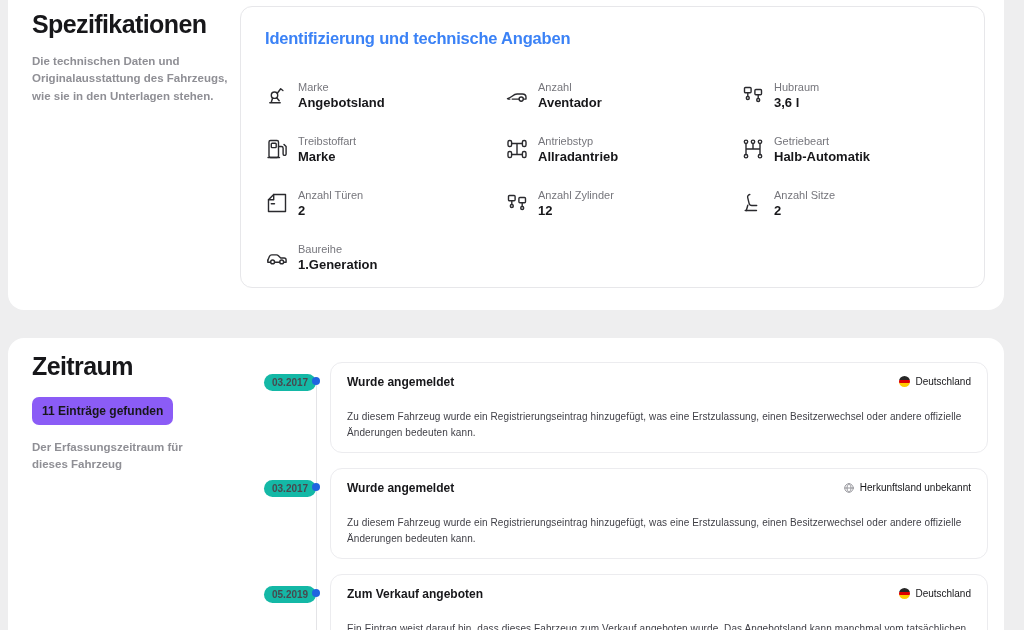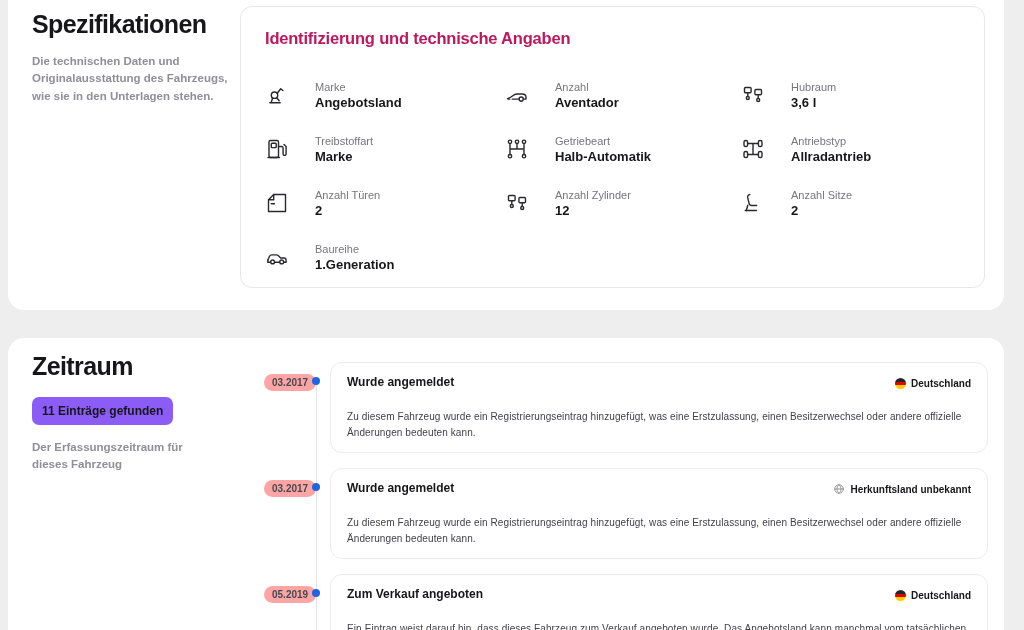--- a/index.html
+++ b/index.html
@@ -17,62 +17,62 @@
   .side { position:absolute; left:24px; width:212px; }
   .side h1 { font-size:25px; font-weight:700; letter-spacing:-0.6px; color:#17171a; }
   .side p { font-size:11.5px; line-height:1.5; color:#8f8f95; margin-top:14px; width:210px;font-weight:bold; }
 
   
   .spec-card {
     position:absolute; left:232px; top:32px; width:745px; height:282px;
     background:#fff; border:1px solid #e7e7ea; border-radius:12px;
     padding:22px 24px;
   }
-  .spec-card h2 { font-size:16.5px; font-weight:700; letter-spacing:-0.2px; color:#be185d; }
+  .spec-card h2 { font-size:16.5px; font-weight:700; letter-spacing:-0.2px; color:#3b82f6; }
   .spec-grid {
     margin-top:20px;
     display:grid;
     grid-template-columns:240px 236px 1fr;
     grid-auto-rows:54px;
   }
-  .spec-item { display:flex; align-items:center; gap:26px; }
+  .spec-item { display:flex; align-items:center; gap:9px; }
   .spec-icon { width:24px; height:24px; flex:0 0 24px; color:#2a2a2e; }
   .spec-label { font-size:11px; color:#76767c; }
   .spec-value { font-size:13px; font-weight:700; color:#17171a; margin-top:2px; }
 
   
   .badge-count {
     display:inline-block; margin-top:16px;
     background:#8b5cf6; color:#17171a;
     font-size:12px; font-weight:700;
     padding:7px 10px; border-radius:7px;
   }
   .panel-bottom .side { top:14px; }
   .panel-bottom .side p { margin-top:14px; width:185px; }
 
   
   .timeline { position:absolute; left:252px; top:24px; width:728px; }
   .tl-line { position:absolute; left:55.5px; top:20px; width:1.5px; height:600px; background:#e4e4e7; }
   .tl-entry { position:relative; margin-bottom:15px; min-height:68px; }
   .tl-date {
     position:absolute; left:4px; top:12px;
-    background:#fca5a5; color:#48484e;
+    background:#14b8a6; color:#48484e;
     font-size:10px; font-weight:600;
     padding:3px 8px; border-radius:10px;
     white-space:nowrap;
   }
   .tl-dot { position:absolute; left:52px; top:15px; width:8px; height:8px; border-radius:50%; background:#1f64e0; }
   .tl-card {
     margin-left:70px; background:#fff;
     border:1px solid #ececef; border-radius:12px;
     padding:11px 16px 12px; min-height:68px;
   }
-  .tl-head { display:flex; align-items:flex-end; justify-content:space-between; gap:4px; }
+  .tl-head { display:flex; align-items:center; justify-content:space-between; gap:4px; }
   .tl-title { font-size:12px; font-weight:700; color:#17171a; padding-top:1px; }
-  .tl-country { display:flex; align-items:center; gap:5px; font-size:10px; font-weight:700; color:#17171a; white-space:nowrap; }
+  .tl-country { display:flex; align-items:center; gap:5px; font-size:10px; font-weight:400; color:#17171a; white-space:nowrap; }
   .flag-de {
     width:11px; height:11px; border-radius:50%; flex:0 0 11px;
     background:linear-gradient(180deg,#262626 0 33%,#dd0000 33% 66%,#ffcc00 66% 100%);
   }
   .globe-icon { width:12px; height:12px; color:#96969c; flex:0 0 12px; }
   .tl-desc { font-size:10px; line-height:1.55; color:#3f3f46; margin-top:20px; letter-spacing:0.1px; max-width:626px; }
   .svg-defs { position:absolute; width:0; height:0; overflow:hidden; }
 </style>
 </head>
 <body>
@@ -211,35 +211,35 @@
               <use href="#sym-fuel"></use>
             </svg>
           <div>
               <div class="spec-label">Treibstoffart</div>
           <div class="spec-value">Marke</div>
             </div>
         </div>
 
         <div class="spec-item">
           <svg class="spec-icon">
+              <use href="#sym-drivetrain"></use>
+            </svg>
+          <div>
+              <div class="spec-label">Antriebstyp</div>
+          <div class="spec-value">Allradantrieb</div>
+            </div>
+        </div>
+
+        <div class="spec-item">
+          <svg class="spec-icon">
               <use href="#sym-shifter"></use>
             </svg>
           <div>
               <div class="spec-label">Getriebeart</div>
           <div class="spec-value">Halb-Automatik</div>
-            </div>
-        </div>
-
-        <div class="spec-item">
-          <svg class="spec-icon">
-              <use href="#sym-drivetrain"></use>
-            </svg>
-          <div>
-              <div class="spec-label">Antriebstyp</div>
-          <div class="spec-value">Allradantrieb</div>
             </div>
         </div>
 
         <div class="spec-item">
           <svg class="spec-icon">
               <use href="#sym-door"></use>
             </svg>
           <div>
               <div class="spec-label">Anzahl Türen</div>
           <div class="spec-value">2</div>

